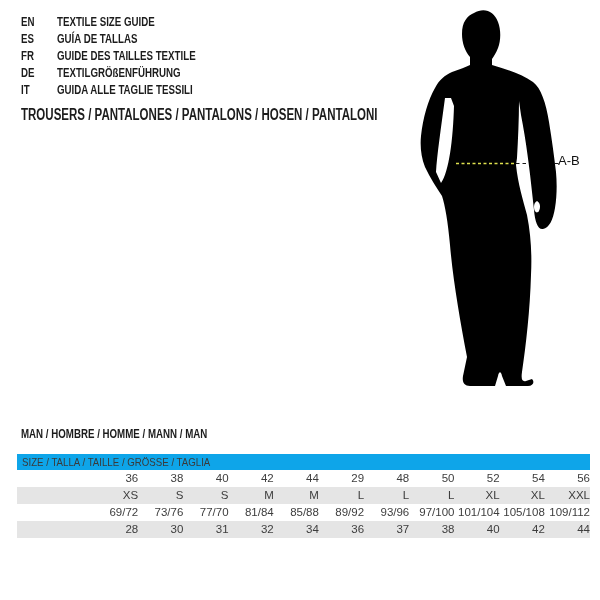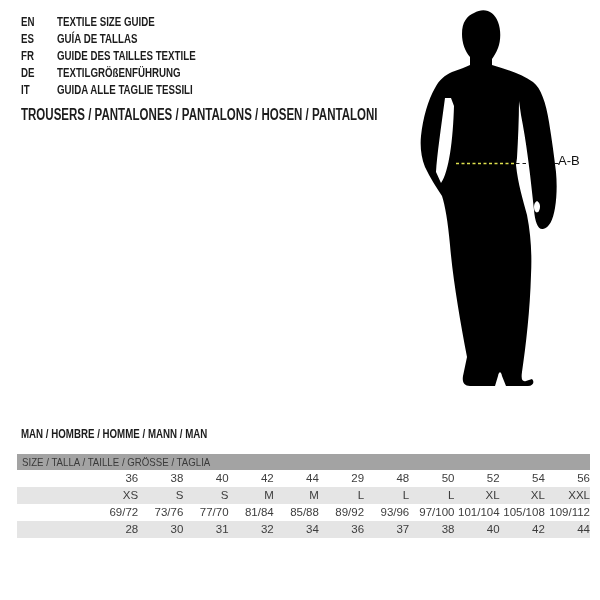--- a/index.html
+++ b/index.html
@@ -13,21 +13,21 @@
   .lang-row{display:flex;height:17px;line-height:17px;font-size:13.5px;font-weight:bold;}
   .lang-code{width:50px;}
   
   .category-title{position:absolute;left:21px;top:106px;font-size:16px;font-weight:bold;line-height:17px;}
   .section-title{position:absolute;left:21px;top:425px;font-size:13.5px;font-weight:bold;line-height:17px;}
   
   .figure-svg{position:absolute;left:390px;top:0;width:210px;height:420px;}
   .ab-label{position:absolute;left:558px;top:154px;font-size:13px;font-weight:500;line-height:14px;color:#111;}
   
   .size-table{position:absolute;left:17px;top:454px;width:573px;}
-  .size-bar{height:16px;line-height:16px;background:#a3a3a3;color:#3a3a3a;font-size:11px;padding-left:5px;box-sizing:border-box;}
+  .size-bar{height:16px;line-height:16px;background:#0ea5e9;color:#3a3a3a;font-size:11px;padding-left:5px;box-sizing:border-box;}
   .size-bar-inner{transform-origin:left center;transform:scaleX(0.88);white-space:nowrap;display:inline-block;}
   .trow{display:grid;grid-template-columns:76px repeat(11,1fr);height:17px;line-height:17px;}
   .trow.alt{background:#e5e5e5;}
   .tcell{font-size:11.5px;color:#3d3d3d;text-align:right;overflow:hidden;}
   .tcell.label{text-align:center;padding-left:4px;color:#333;margin-top:34px;}
   
   .notes{position:absolute;left:21px;top:549px;}
   .note-line{height:18px;line-height:18px;font-size:13.5px;font-weight:bold;}
 </style>
 </head>

